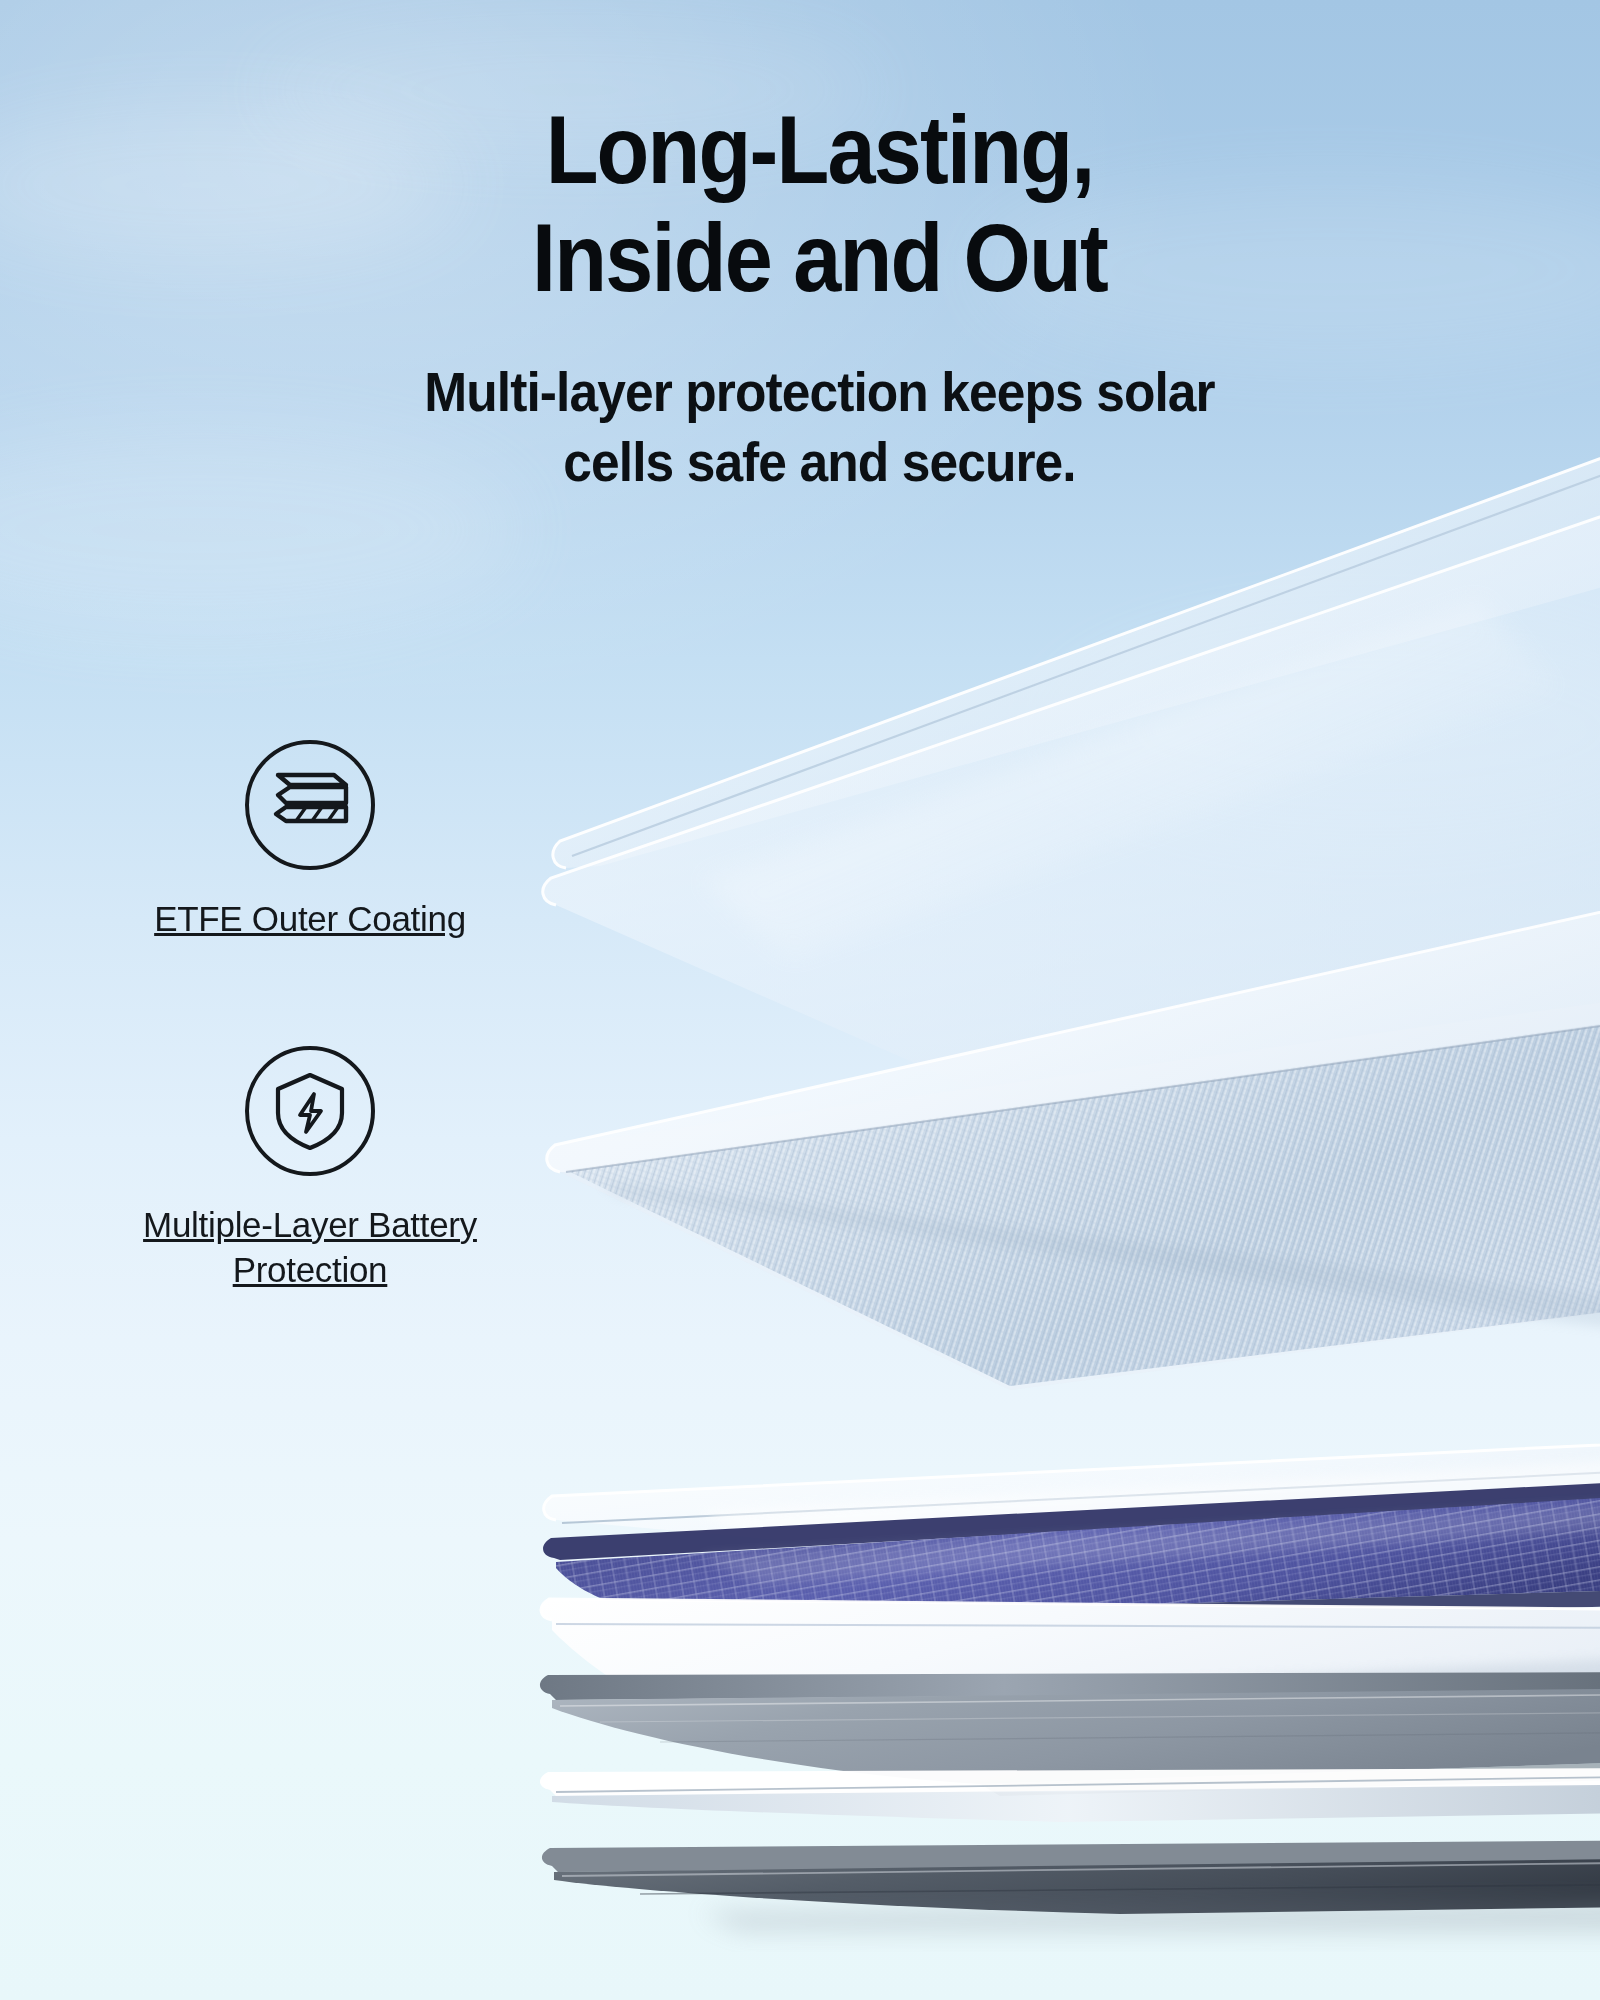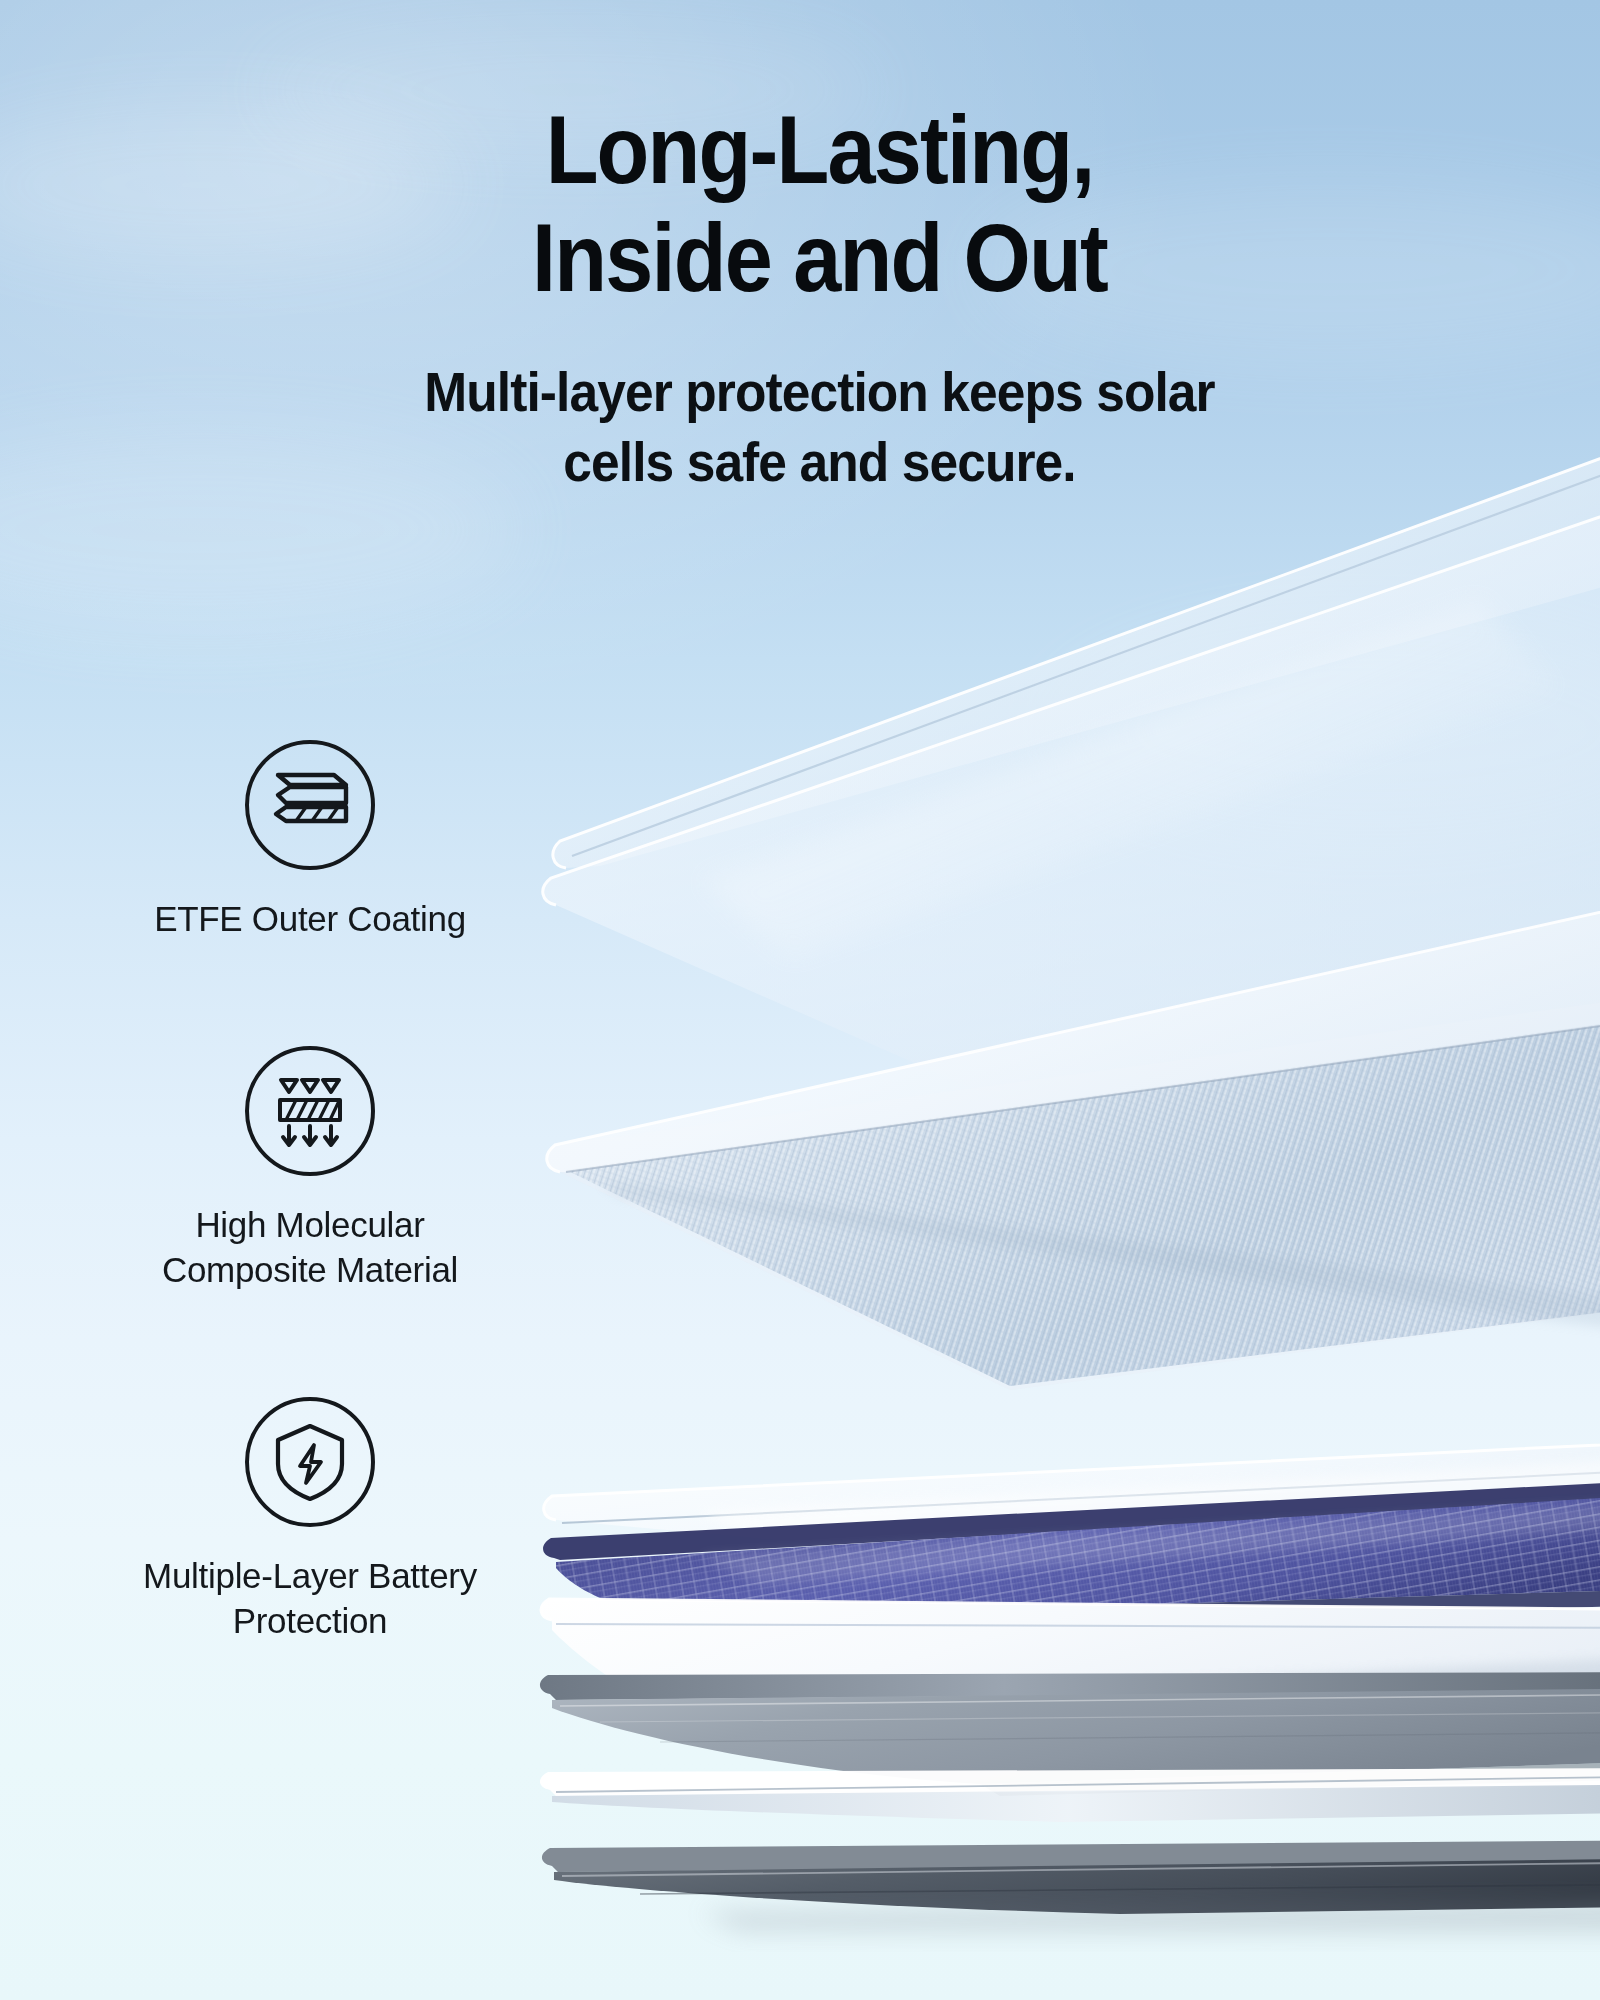--- a/index.html
+++ b/index.html
@@ -113,20 +113,21 @@
   .icon-circle svg { display:block; }
 
   .feature-label {
     font-family:"Liberation Sans", sans-serif;
     font-weight:normal;
     font-size:35px;
     line-height:1.30;
     color:#14181c;
     letter-spacing:-0.3px;
     white-space:pre-line;
+    text-decoration:underline;
   }
 </style>
 </head>
 <body>
 
 <div class="poster">
 
   <div class="cloud c1"></div>
   <div class="cloud c2"></div>
   <div class="cloud c3"></div>
@@ -423,43 +424,20 @@
 
           <path d="M 20 52 L 80 52 L 80 38 L 20 38 L 10 45 Z"></path>
           <path d="M 30 52 L 40 38" stroke-width="3.4"></path>
           <path d="M 46 52 L 56 38" stroke-width="3.4"></path>
           <path d="M 62 52 L 72 38" stroke-width="3.4"></path>
         </svg>
       </div>
       <div class="feature-label">ETFE Outer Coating</div>
     </div>
 
-    <div class="feature">
-      <div class="icon-circle">
-        <svg width="86" height="86" viewBox="0 0 86 86" fill="none" stroke="#14181c" stroke-width="4" stroke-linejoin="round" stroke-linecap="round">
-
-          <path d="M 14 12 L 30 12 L 22 24 Z"></path>
-          <path d="M 35 12 L 51 12 L 43 24 Z"></path>
-          <path d="M 56 12 L 72 12 L 64 24 Z"></path>
-
-          <rect x="13" y="32" width="60" height="20"></rect>
-          <path d="M 19 52 L 29 32" stroke-width="3.2"></path>
-          <path d="M 30 52 L 40 32" stroke-width="3.2"></path>
-          <path d="M 41 52 L 51 32" stroke-width="3.2"></path>
-          <path d="M 52 52 L 62 32" stroke-width="3.2"></path>
-          <path d="M 63 52 L 72 33" stroke-width="3.2"></path>
-
-          <path d="M 22 58 L 22 76 M 16 69 L 22 77 L 28 69"></path>
-          <path d="M 43 58 L 43 76 M 37 69 L 43 77 L 49 69"></path>
-          <path d="M 64 58 L 64 76 M 58 69 L 64 77 L 70 69"></path>
-        </svg>
-      </div>
-      <div class="feature-label">High Molecular
-Composite Material</div>
-    </div>
 
     <div class="feature">
       <div class="icon-circle">
         <svg width="78" height="84" viewBox="0 0 78 84" fill="none" stroke="#14181c" stroke-width="4.2" stroke-linejoin="round" stroke-linecap="round">
           <path d="M 39 6 L 71 20 L 71 44 C 71 62 57 72 39 79 C 21 72 7 62 7 44 L 7 20 Z"></path>
           <path d="M 43 25 L 29 46 L 39 46 L 35 63 L 50 42 L 40 42 Z" stroke-width="3.8"></path>
         </svg>
       </div>
       <div class="feature-label">Multiple-Layer Battery
 Protection</div>

